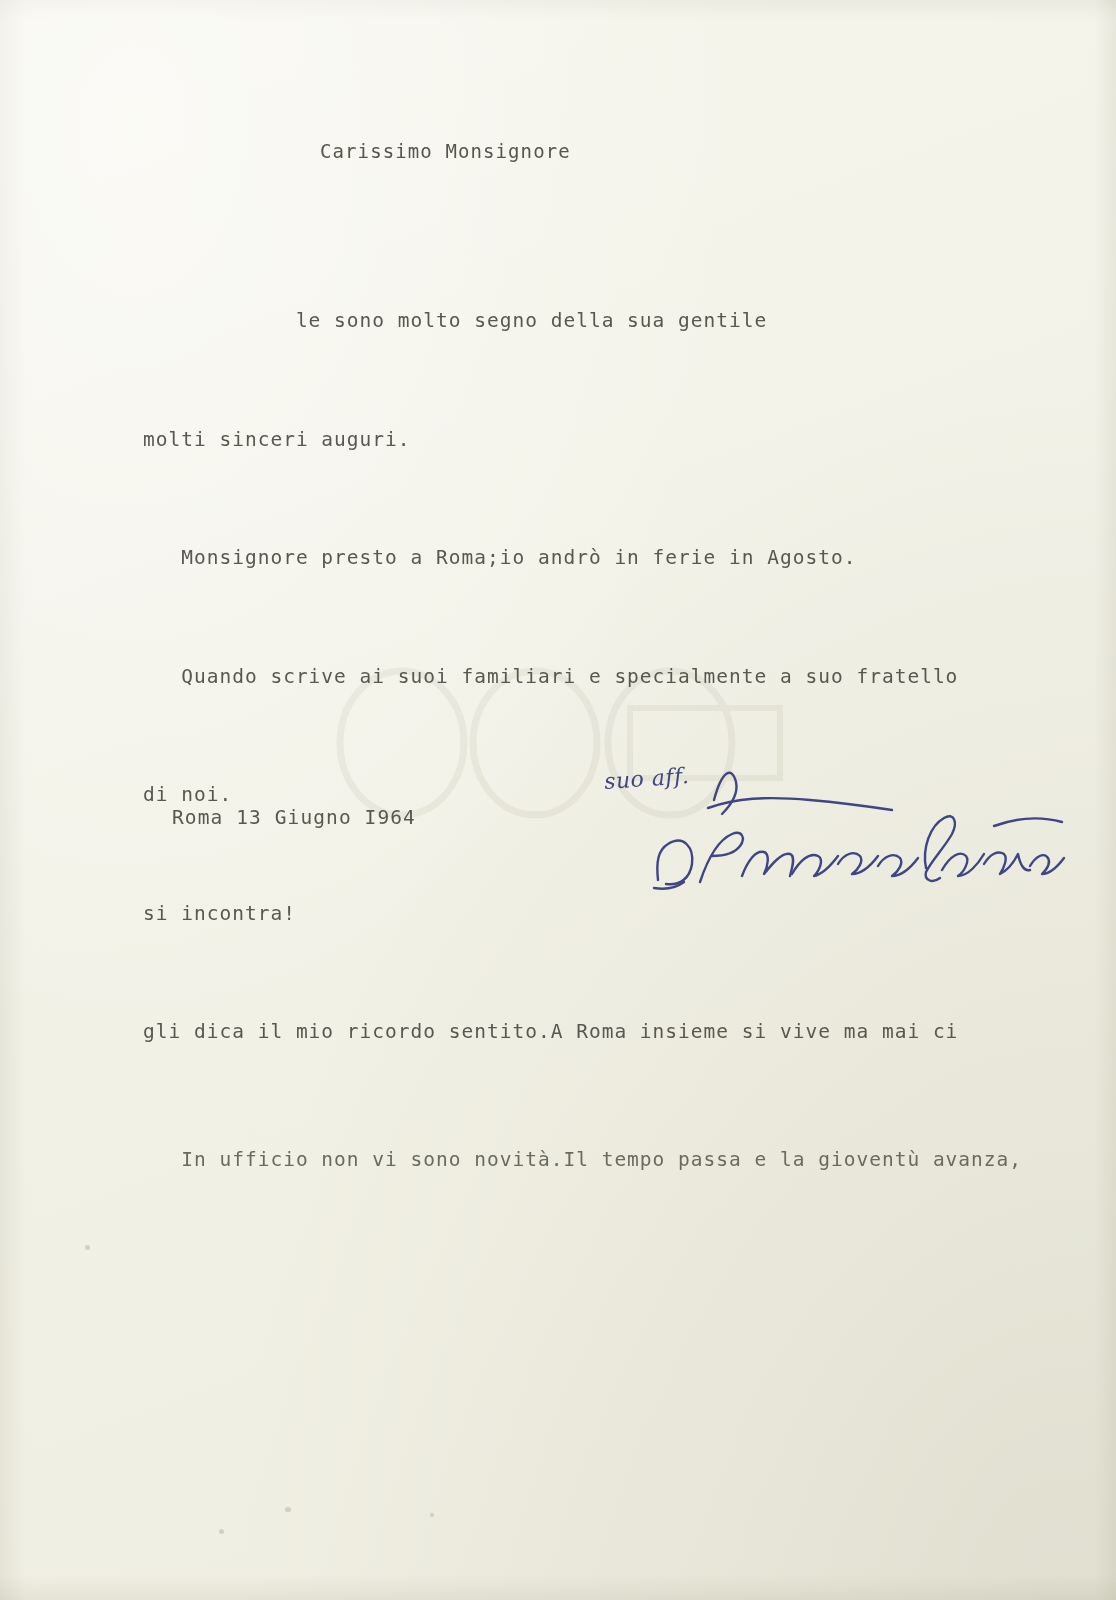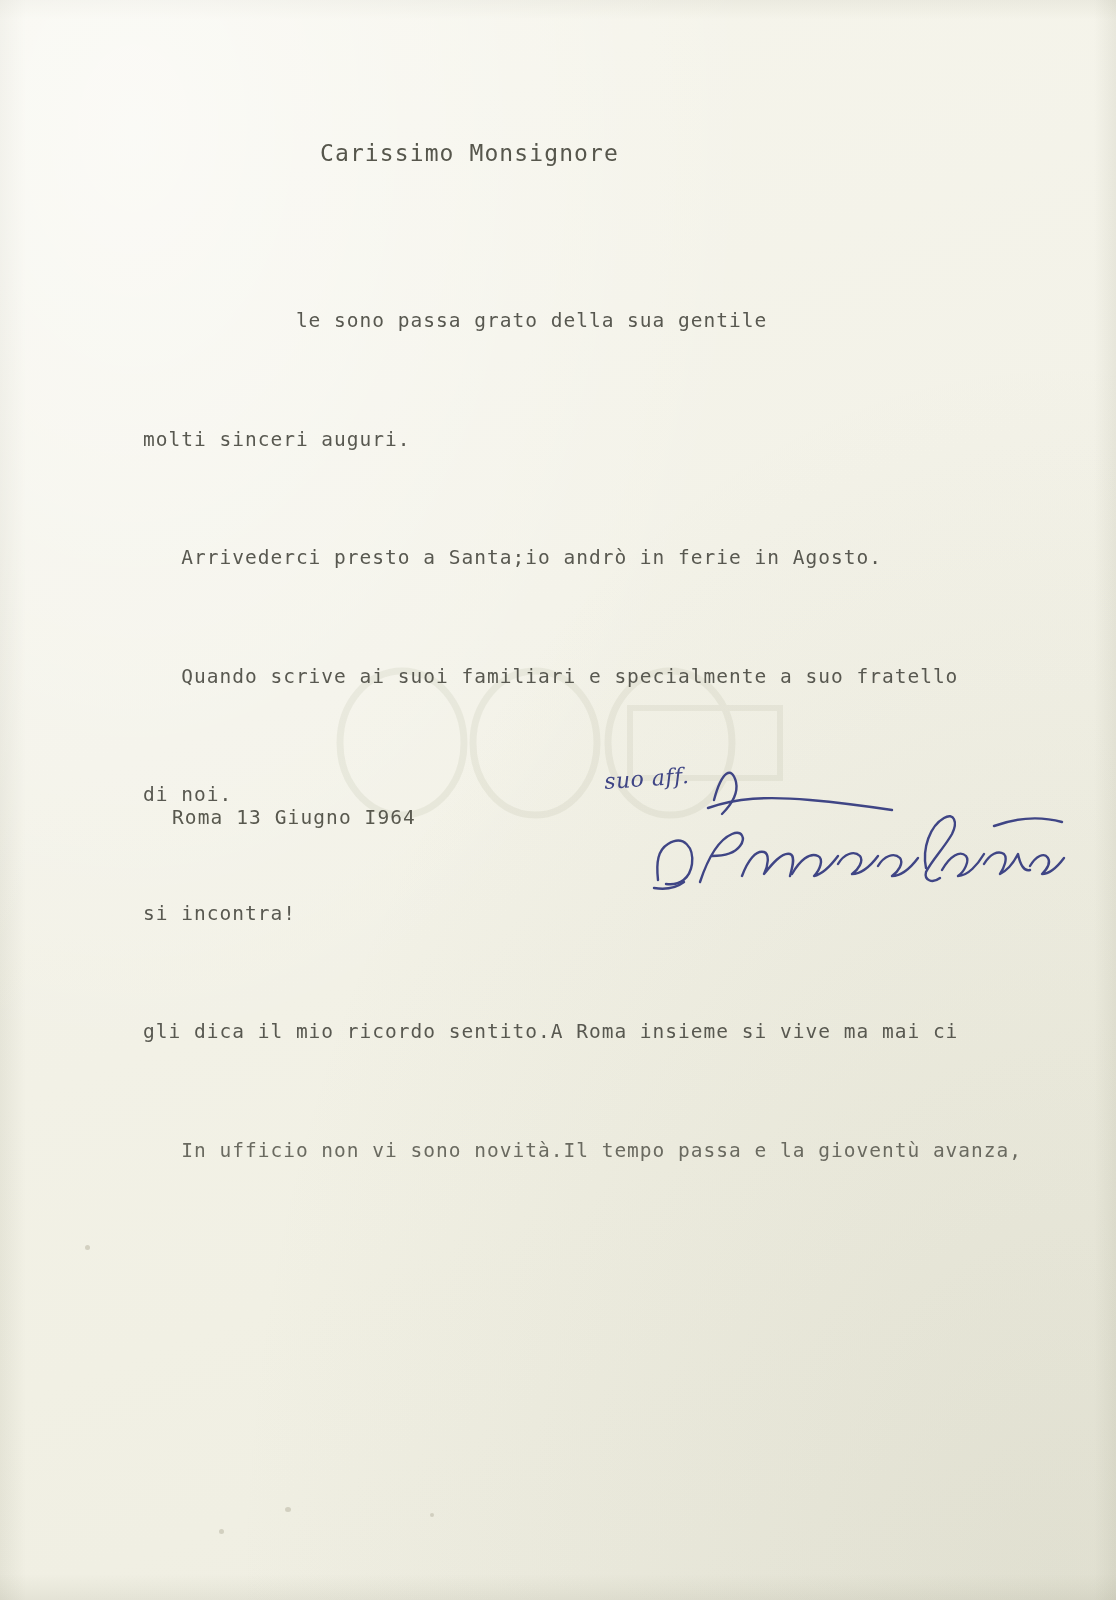--- a/index.html
+++ b/index.html
@@ -43,40 +43,40 @@
     position: absolute;
     left: 0;
     top: 0;
     width: 1116px;
     color: #5a5a50;
   }
   .salutation {
     position: absolute;
     left: 320px;
     top: 140px;
-    font-size: 23px;
+    font-size: 19px;
     letter-spacing: 1.1px;
     color: #56564c;
   }
   .body-block {
     position: absolute;
     left: 143px;
     top: 222px;
     width: 970px;
     font-size: 19.5px;
     line-height: 39.5px;
     letter-spacing: 1.0px;
     white-space: pre;
     color: #585850;
   }
   .body-block .ln {
     display: block;
     white-space: pre;
   }
-  .faded-1 { color: #6a6a60; }
+  .faded-1 { color: #6a6a60; margin-top: 9px; }
   .dateline {
     position: absolute;
     left: 172px;
     top: 778px;
     font-size: 19.5px;
     letter-spacing: 1.1px;
     color: #58584e;
     white-space: pre;
     margin-top: 28px;
   }
@@ -120,23 +120,23 @@
   <div class="speck" style="left:85px; top:1245px; width:5px; height:5px;"></div>
   <div class="speck" style="left:285px; top:1507px; width:6px; height:5px;"></div>
   <div class="speck" style="left:219px; top:1529px; width:5px; height:5px;"></div>
   <div class="speck" style="left:430px; top:1513px; width:4px; height:4px;"></div>
 
   <div class="letter">
 
     <div class="salutation">Carissimo Monsignore</div>
 
     <div class="body-block">
-      <span class="ln">            le sono passa grato della sua gentile</span>
+      <span class="ln">            le sono molto segno della sua gentile</span>
       <span class="ln">molti sinceri auguri.</span>
-      <span class="ln">   Arrivederci presto a Santa;io andrò in ferie in Agosto.</span>
+      <span class="ln">   Monsignore presto a Roma;io andrò in ferie in Agosto.</span>
       <span class="ln">   Quando scrive ai suoi familiari e specialmente a suo fratello</span>
       <span class="ln">di noi.</span>
       <span class="ln">si incontra!</span>
       <span class="ln">gli dica il mio ricordo sentito.A Roma insieme si vive ma mai ci</span>
       <span class="ln faded-1">   In ufficio non vi sono novità.Il tempo passa e la gioventù avanza,</span>
       
       
     </div>
 
     <div class="dateline">Roma 13 Giugno I964</div>

